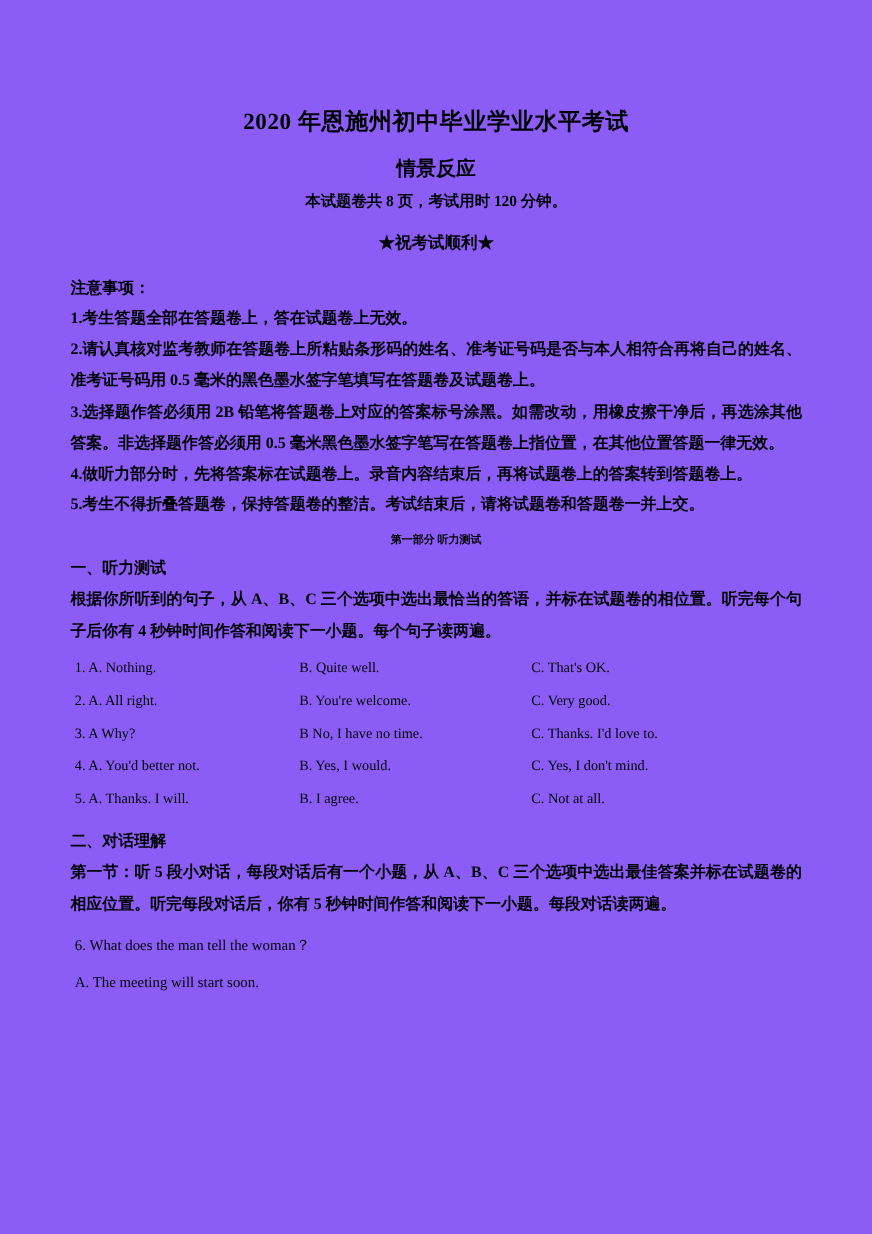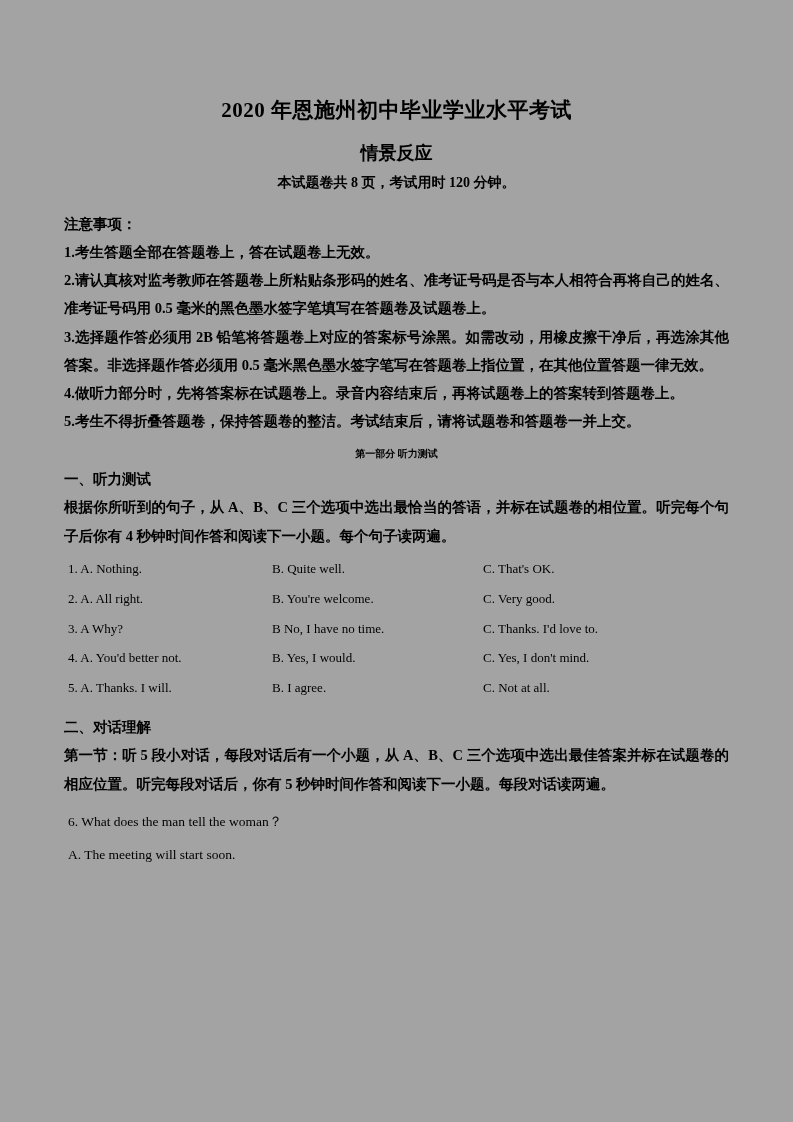--- a/index.html
+++ b/index.html
@@ -8,21 +8,21 @@
     background: #ffffff;
   }
   body {
     font-family: "Liberation Serif", "DejaVu Serif", serif;
     color: #000000;
   }
   .page {
     position: relative;
     width: 793px;
     height: 1122px;
-    background: #a3a3a3;
+    background: #8b5cf6;
     box-sizing: border-box;
     padding: 78px 64px 40px 64px;
     overflow: hidden;
   }
   .doc-title {
     text-align: center;
     font-size: 21px;
     font-weight: bold;
     letter-spacing: 0.5px;
     margin: 18px 0 0 0;
@@ -98,20 +98,21 @@
   }
 </style>
 </head>
 <body>
 
 <div class="page">
 
   <h1 class="doc-title">2020 年恩施州初中毕业学业水平考试</h1>
   <h2 class="doc-subtitle">情景反应</h2>
   <p class="doc-note">本试题卷共 8 页，考试用时 120 分钟。</p>
+  <p class="doc-wish">★祝考试顺利★</p>
 
   <p class="section-head">注意事项：</p>
   <p class="para-bold">1.考生答题全部在答题卷上，答在试题卷上无效。</p>
   <p class="para-bold">2.请认真核对监考教师在答题卷上所粘贴条形码的姓名、准考证号码是否与本人相符合再将自己的姓名、准考证号码用 0.5 毫米的黑色墨水签字笔填写在答题卷及试题卷上。</p>
   <p class="para-bold">3.选择题作答必须用 2B 铅笔将答题卷上对应的答案标号涂黑。如需改动，用橡皮擦干净后，再选涂其他答案。非选择题作答必须用 0.5 毫米黑色墨水签字笔写在答题卷上指位置，在其他位置答题一律无效。</p>
   <p class="para-bold">4.做听力部分时，先将答案标在试题卷上。录音内容结束后，再将试题卷上的答案转到答题卷上。</p>
   <p class="para-bold">5.考生不得折叠答题卷，保持答题卷的整洁。考试结束后，请将试题卷和答题卷一并上交。</p>
 
   <p class="center-bold">第一部分 听力测试</p>
   <p class="sub-head">一、听力测试</p>

